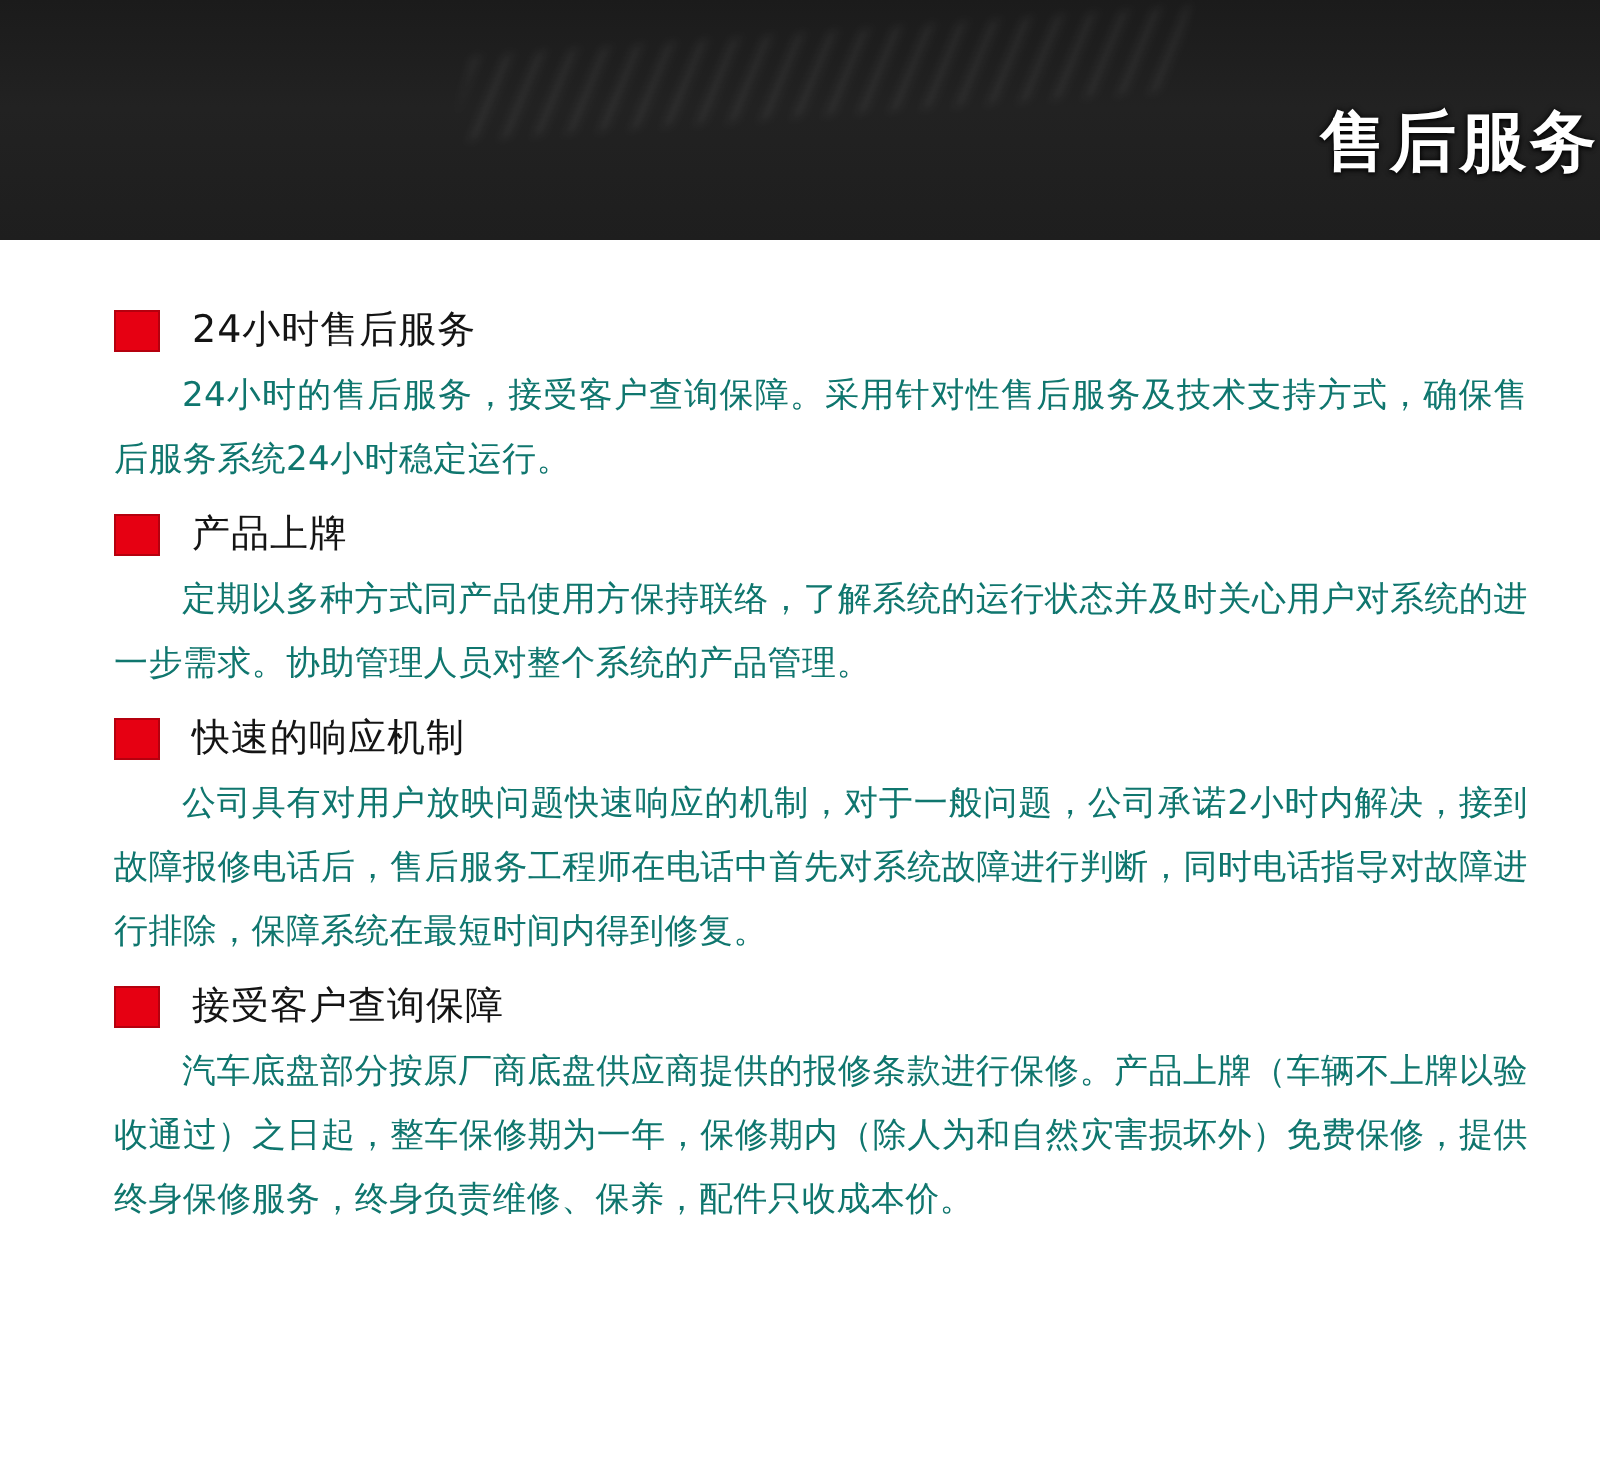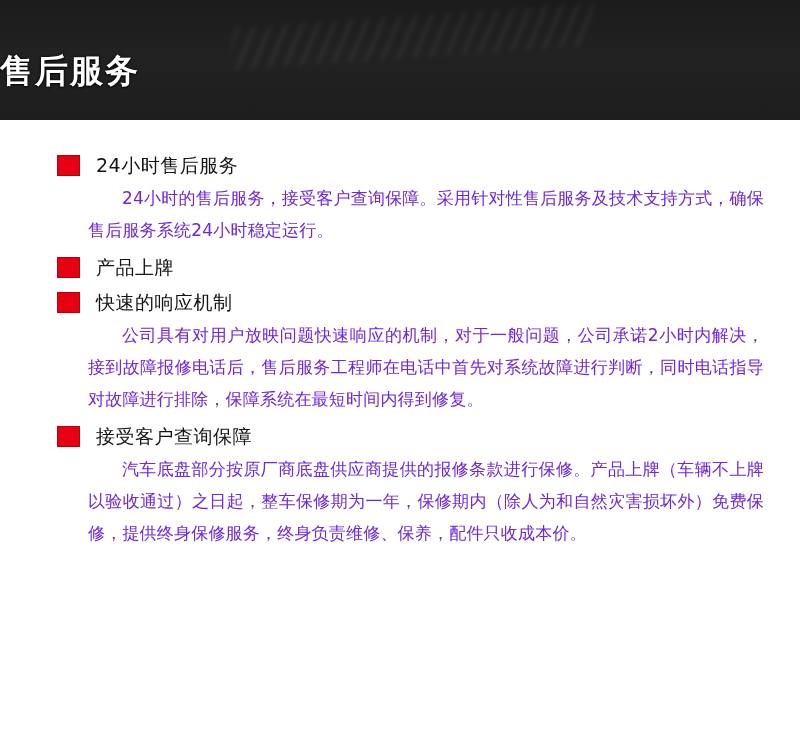--- a/index.html
+++ b/index.html
@@ -13,21 +13,21 @@
   }
 
   
   .banner {
     position: relative;
     width: 800px;
     height: 120px;
     background: linear-gradient(180deg, #1b1b1b 0%, #222222 45%, #1e1e1e 100%);
     display: flex;
     align-items: flex-start;
-    justify-content: flex-start;
+    justify-content: flex-end;
     overflow: hidden;
   }
   .banner-title {
     margin-top: 52px;
     color: #ffffff;
     font-size: 33px;
     line-height: 38px;
     font-weight: bold;
     letter-spacing: 2px;
     text-shadow: 0 0 3px rgba(0,0,0,0.9), 0 1px 2px rgba(0,0,0,0.7);
@@ -70,22 +70,21 @@
     box-shadow: inset 0 0 0 1px #b5000e;
   }
   .sec-title {
     font-size: 19px;
     line-height: 24px;
     font-weight: normal;
     color: #141414;
     letter-spacing: 0.5px;
   }
   .sec-body {
-    margin-left: 31px;
-    color: #6d28d9;
+    color: #0f766e;
   }
   .sec-body p {
     margin: 0;
     font-size: 17px;
     line-height: 32px;
     text-indent: 2em;
     text-align: justify;
     letter-spacing: 0.2px;
   }
 </style>
@@ -107,20 +106,23 @@
     <div class="sec-body">
       <p>24小时的售后服务，接受客户查询保障。采用针对性售后服务及技术支持方式，确保售后服务系统24小时稳定运行。</p>
     </div>
   </div>
 
   <div class="section">
     <div class="sec-head">
       <span class="bullet"></span>
       <span class="sec-title">产品上牌</span>
     </div>
+    <div class="sec-body">
+      <p>定期以多种方式同产品使用方保持联络，了解系统的运行状态并及时关心用户对系统的进一步需求。协助管理人员对整个系统的产品管理。</p>
+    </div>
   </div>
 
   <div class="section">
     <div class="sec-head">
       <span class="bullet"></span>
       <span class="sec-title">快速的响应机制</span>
     </div>
     <div class="sec-body">
       <p>公司具有对用户放映问题快速响应的机制，对于一般问题，公司承诺2小时内解决，接到故障报修电话后，售后服务工程师在电话中首先对系统故障进行判断，同时电话指导对故障进行排除，保障系统在最短时间内得到修复。</p>
     </div>

